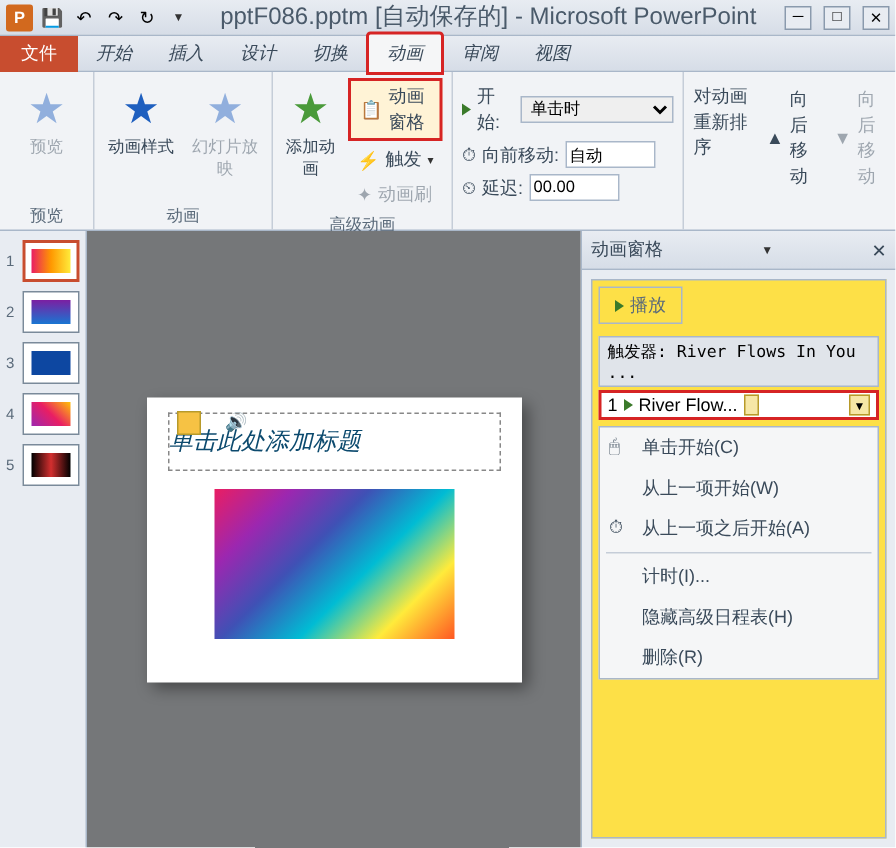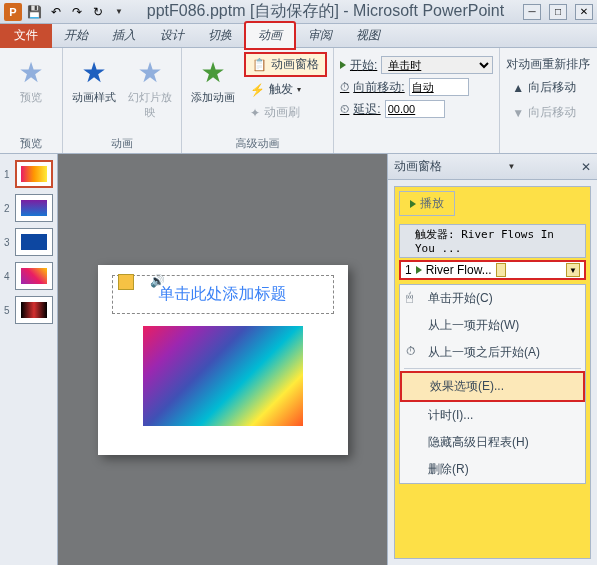--- a/index.html
+++ b/index.html
@@ -28,55 +28,55 @@
 .group-label { text-align: center; font-size: 11px; color: #5a6a7a; padding-top: 2px; }
 .big-btn { display: flex; flex-direction: column; align-items: center; width: 50px; cursor: pointer; padding-top: 4px; }
 .big-icon { width: 32px; height: 32px; display: flex; align-items: center; justify-content: center; }
 .big-btn span.lbl { font-size: 11px; color: #3a4a5a; margin-top: 2px; text-align: center; }
 .disabled { opacity: 0.45; }
 .star { color: #1e5fbf; font-size: 28px; }
 .star.green { color: #4a9a3a; }
 .vstack { display: flex; flex-direction: column; gap: 2px; }
 .small-btn { display: flex; align-items: center; gap: 4px; padding: 2px 6px; cursor: pointer; font-size: 11px; color: #3a4a5a; }
 .small-btn.highlight-red { border: 2px solid #d62424; background: #fff3d6; }
-.timing { display: flex; flex-direction: column; gap: 4px; padding-top: 4px; text-decoration: underline; }
+.timing { display: flex; flex-direction: column; gap: 4px; padding-top: 4px; }
 .timing-row { display: flex; align-items: center; gap: 4px; font-size: 11px; color: #3a4a5a; }
 .timing-row input, .timing-row select { font-size: 11px; border: 1px solid #a9b7c9; height: 18px; padding: 0 2px; }
 .timing-row select { width: 112px; }
 .timing-row input { width: 60px; }
-.reorder { display: flex; flex-direction: column; gap: 4px; padding-top: 4px; font-size: 11px; color: #3a4a5a; }
+.reorder { display: flex; flex-direction: row; gap: 4px; padding-top: 4px; font-size: 11px; color: #3a4a5a; }
 
 
 .main { display: flex; height: 411px; }
 .thumbs { width: 58px; background: #e8ecf2; border-right: 1px solid #a9b7c9; padding: 6px 4px; overflow: auto; }
 .thumb { display: flex; align-items: center; gap: 3px; margin-bottom: 6px; cursor: pointer; }
 .thumb-num { font-size: 10px; color: #5a6a7a; width: 8px; }
 .thumb-img { width: 38px; height: 28px; background: #fff; border: 1px solid #7a8a9a; display: flex; align-items: center; justify-content: center; }
 .thumb.active .thumb-img { border: 2px solid #c84d2f; }
 .thumb-inner { width: 26px; height: 16px; }
 .grad1 { background: linear-gradient(90deg, #e91e63, #ff9800, #ffeb3b); }
 .grad2 { background: linear-gradient(180deg, #7b1fa2, #1976d2); }
 .grad3 { background: #0d47a1; }
 .grad4 { background: linear-gradient(45deg, #9c27b0, #e91e63, #ffc107); }
 .grad5 { background: linear-gradient(90deg, #000, #d32f2f, #000); }
 
 .canvas-area { flex: 1; background: #757779; position: relative; display: flex; align-items: center; justify-content: center; }
 .canvas-icons { position: absolute; top: 120px; left: 60px; display: flex; gap: 16px; }
 .canvas-icons span { width: 16px; height: 16px; display: inline-block; }
 .slide { width: 250px; height: 190px; background: #fff; box-shadow: 4px 4px 10px rgba(0,0,0,0.4); display: flex; flex-direction: column; align-items: center; padding: 10px 14px; }
-.title-ph { border: 1px dashed #888; width: 100%; text-align: center; padding: 8px 0; font-size: 16px; color: #3b82f6; margin-bottom: 12px; }
+.title-ph { border: 1px dashed #888; width: 100%; text-align: left; padding: 8px 0; font-size: 16px; color: #0c4a6e; margin-bottom: 12px; font-style: italic; }
 .pic-ph { width: 160px; height: 100px; background: linear-gradient(135deg, #e91e63, #9c27b0, #3f51b5, #00bcd4, #ffeb3b, #ff5722); }
 
 
 .anim-pane { width: 210px; background: #e8ecf2; border-left: 1px solid #a9b7c9; display: flex; flex-direction: column; }
 .pane-header { background: linear-gradient(#e8ecf2, #d6dde7); padding: 4px 6px; display: flex; justify-content: space-between; align-items: center; border-bottom: 1px solid #a9b7c9; font-size: 12px; color: #3a4a5a; }
 .pane-header .close { cursor: pointer; }
 .pane-body { flex: 1; background: #fde047; margin: 6px; border: 1px solid #a9b7c9; padding: 4px; }
 .play-btn { border: 1px solid #a9b7c9; padding: 3px 10px; display: inline-flex; align-items: center; gap: 4px; font-size: 11px; color: #5a6a7a; cursor: pointer; margin-bottom: 8px; }
-.trigger-bar { background: #e0e4ea; border: 1px solid #a9b7c9; padding: 2px 15px; font-size: 11px; font-family: "SimSun", monospace; margin-bottom: 2px; }
+.trigger-bar { background: #e0e4ea; border: 1px solid #a9b7c9; padding: 2px 5px; font-size: 11px; font-family: "SimSun", monospace; margin-bottom: 2px; }
 .anim-item { border: 2px solid #d62424; background: #fff; padding: 1px 4px; display: flex; align-items: center; gap: 4px; font-size: 11px; font-family: "SimSun", monospace; position: relative; margin-bottom: 2px; }
 .anim-item .dd { margin-left: auto; width: 14px; height: 14px; background: #f6e7a6; border: 1px solid #b79a2a; display: flex; align-items: center; justify-content: center; font-size: 8px; cursor: pointer; }
 .anim-item .bar { width: 10px; height: 14px; background: #f6e7a6; border: 1px solid #b79a2a; }
 .ctx-menu { background: #f5f6f7; border: 1px solid #a9b7c9; margin-top: 4px; }
 .ctx-item { padding: 5px 8px 5px 28px; font-size: 12px; color: #3a4a5a; cursor: pointer; position: relative; }
 .ctx-item.highlight-red { border: 2px solid #d62424; background: #fce8b8; }
 .ctx-item .icon-slot { position: absolute; left: 6px; top: 5px; width: 14px; height: 14px; }
 .sep { height: 1px; background: #c5cdd8; margin: 2px 4px; }
 
 .tri-right { width:0; height:0; border-top:4px solid transparent; border-bottom:4px solid transparent; border-left:6px solid #3a7a2a; display:inline-block; }
@@ -271,20 +271,19 @@
         <div class="ctx-item">
           <span class="icon-slot">🖱</span>
           <span>单击开始(C)</span>
         </div>
         <div class="ctx-item">从上一项开始(W)</div>
         <div class="ctx-item">
           <span class="icon-slot">⏱</span>
           <span>从上一项之后开始(A)</span>
         </div>
         <div class="sep"></div>
-        <div class="ctx-item highlight-red">效果选项(E)...</div>
         <div class="ctx-item">计时(I)...</div>
         <div class="ctx-item">隐藏高级日程表(H)</div>
         <div class="ctx-item">删除(R)</div>
       </div>
     </div>
   </div>
 </div>
 
 </body></html>

